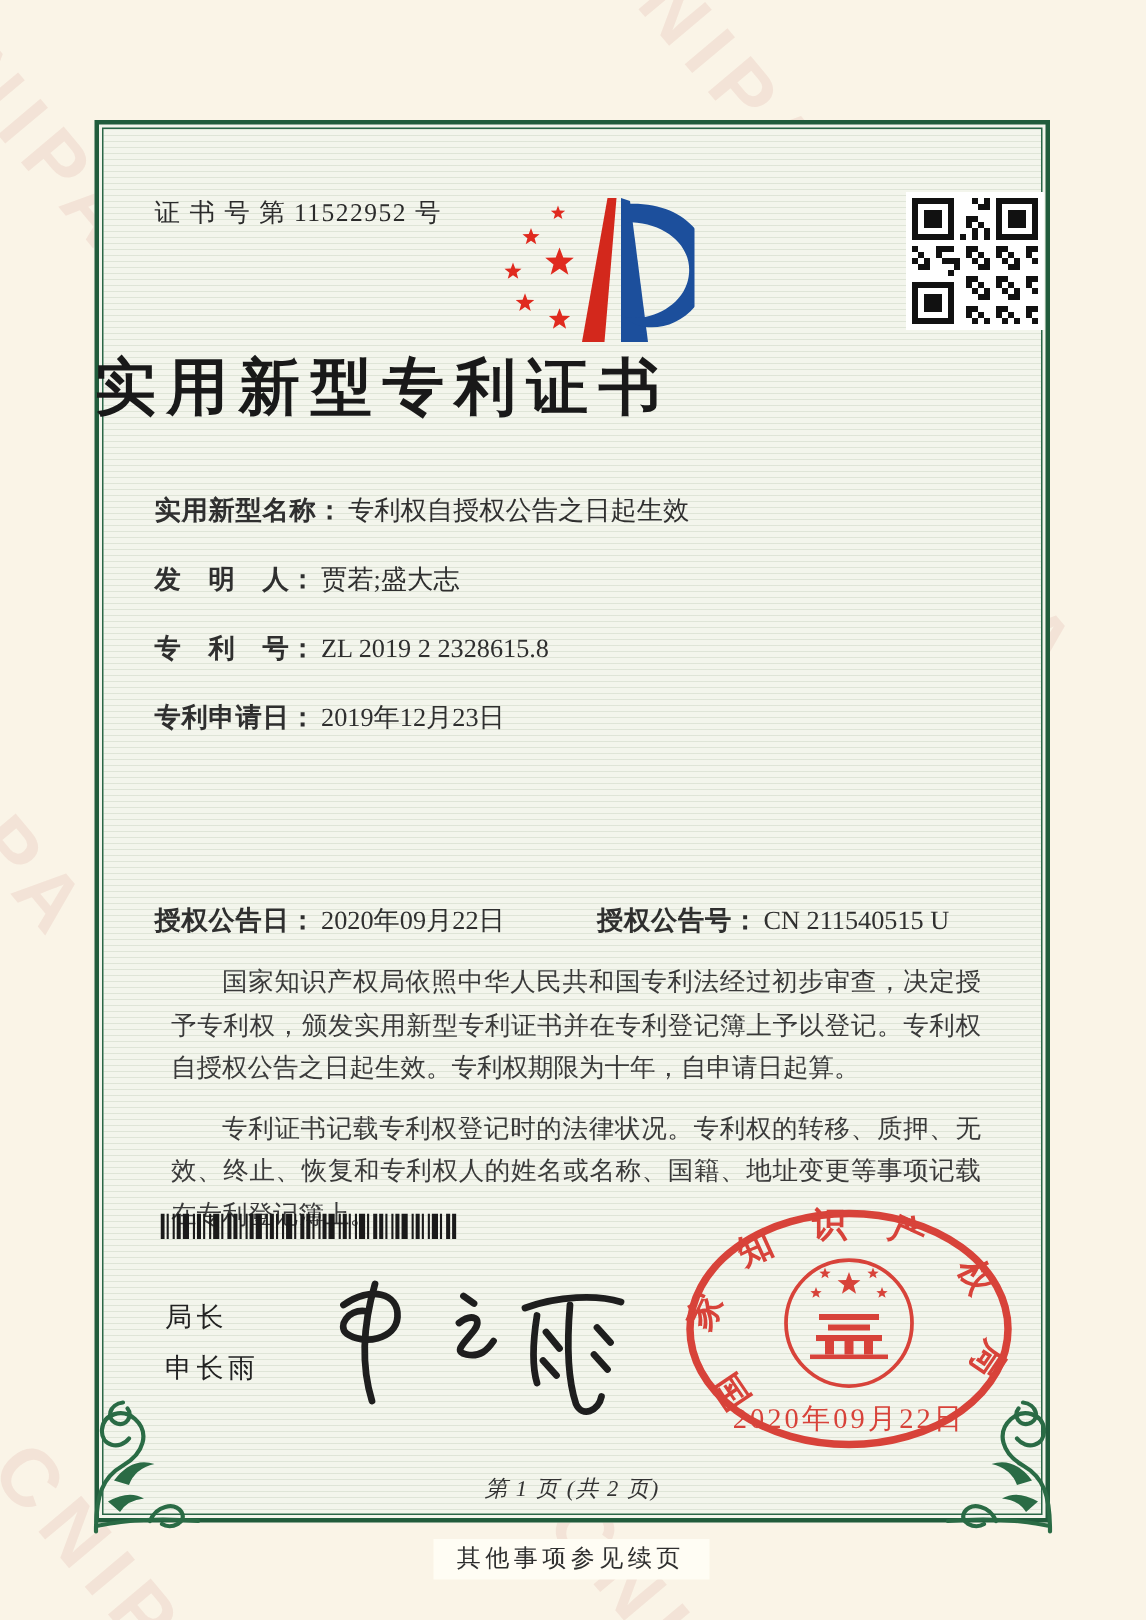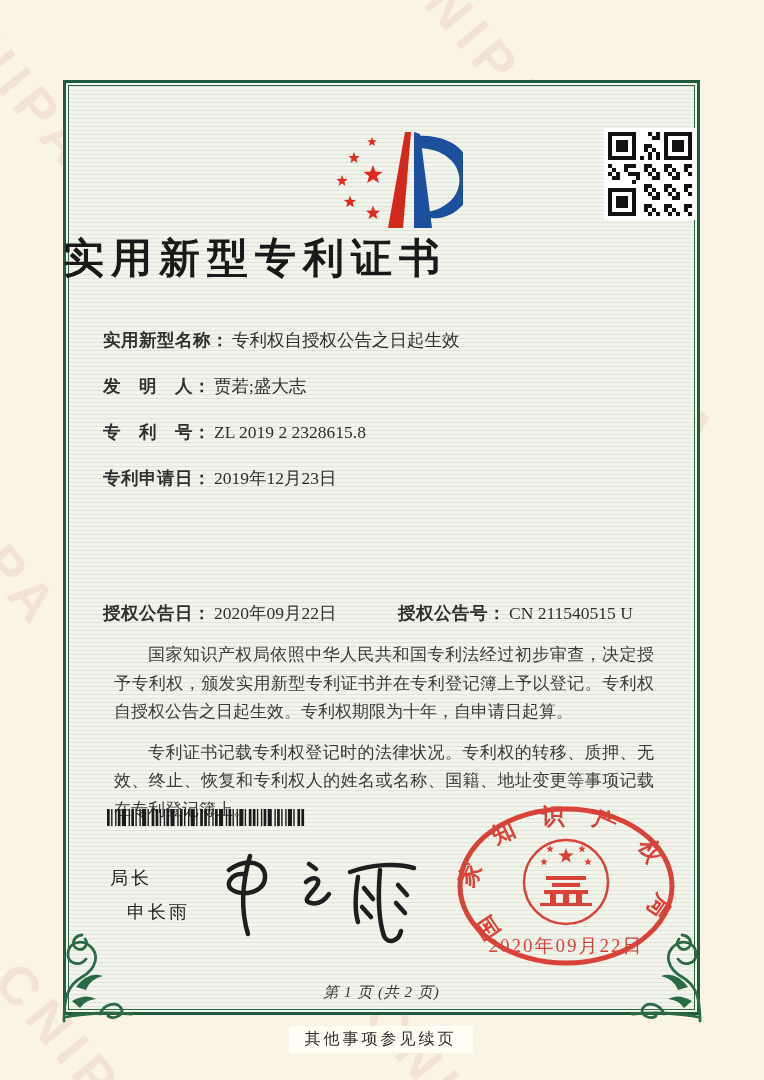--- a/index.html
+++ b/index.html
@@ -48,20 +48,21 @@
   <span class="wm" style="left:250px;top:200px;opacity:.2;">CNIPA</span>
   <span class="wm" style="left:600px;top:268px;">CNIPA</span>
   <span class="wm" style="left:-60px;top:440px;">CNIPA</span>
   <span class="wm" style="left:30px;top:950px;">CNIPA</span>
   <span class="wm" style="left:400px;top:985px;">CNIPA</span>
 
   <div class="frame">
     <div class="frame-inner"></div>
   </div>
 
+  <div class="abs cert-no">证 书 号 第 11522952 号</div>
 
   <svg class="abs" style="left:328px;top:118px;" width="135" height="115" viewBox="0 0 135 115">
     <polygon fill="#e02a1f" points="44.0,19.0 45.2,22.3 48.8,22.5 46.0,24.6 46.9,28.0 44.0,26.1 41.1,28.0 42.0,24.6 39.2,22.5 42.8,22.3"></polygon>
     <polygon fill="#e02a1f" points="26.0,34.0 27.5,38.0 31.7,38.1 28.4,40.8 29.5,44.9 26.0,42.5 22.5,44.9 23.6,40.8 20.3,38.1 24.5,38.0"></polygon>
     <polygon fill="#e02a1f" points="45.0,47.0 47.5,53.6 54.5,53.9 49.0,58.3 50.9,65.1 45.0,61.2 39.1,65.1 41.0,58.3 35.5,53.9 42.5,53.6"></polygon>
     <polygon fill="#e02a1f" points="14.0,57.0 15.5,61.0 19.7,61.1 16.4,63.8 17.5,67.9 14.0,65.5 10.5,67.9 11.6,63.8 8.3,61.1 12.5,61.0"></polygon>
     <polygon fill="#e02a1f" points="22.0,77.5 23.6,81.8 28.2,82.0 24.6,84.8 25.8,89.3 22.0,86.7 18.2,89.3 19.4,84.8 15.8,82.0 20.4,81.8"></polygon>
     <polygon fill="#e02a1f" points="45.0,87.5 46.9,92.5 52.1,92.7 48.0,96.0 49.4,101.1 45.0,98.2 40.6,101.1 42.0,96.0 37.9,92.7 43.1,92.5"></polygon>
     <polygon points="77,14 83,14 75,110 60,110" fill="#d3281c"></polygon>
     <polygon points="86,14 92,16 104,110 86,110" fill="#1c4f9c"></polygon>
@@ -239,21 +240,21 @@
       <rect x="170.1" y="0" width="2.7" height="17" fill="#1a1a1a"></rect>
       <rect x="174.2" y="0" width="1.4" height="17" fill="#1a1a1a"></rect>
       <rect x="178.2" y="0" width="1.4" height="17" fill="#1a1a1a"></rect>
       <rect x="180.9" y="0" width="4.1" height="17" fill="#1a1a1a"></rect>
       <rect x="186.3" y="0" width="1.4" height="17" fill="#1a1a1a"></rect>
       <rect x="190.4" y="0" width="2.7" height="17" fill="#1a1a1a"></rect>
       <rect x="194.4" y="0" width="2.7" height="17" fill="#1a1a1a"></rect>
     </svg>
 
   <div class="abs signer" style="left:110px;top:866px;">局长</div>
-  <div class="abs signer" style="left:110px;top:900px;margin-left:17px;">申长雨</div>
+  <div class="abs signer" style="left:110px;top:900px;">申长雨</div>
 
   <svg class="abs" style="left:212px;top:840px;" width="215" height="110" viewBox="0 0 215 110" fill="none" stroke="#1e1e1e" stroke-width="4.5" stroke-linecap="round">
     <path d="M38,16 C31,40 28,68 36,94"></path>
     <path d="M17,30 C35,17 54,22 53,38 C52,53 30,57 19,49 C13,44 20,33 31,34"></path>
     <path d="M97,24 l7,5"></path>
     <path d="M94,42 C103,35 110,39 104,47 C97,56 90,61 99,63 C108,65 113,60 117,54"></path>
     <path d="M138,32 C160,24 186,23 202,28"></path>
     <path d="M146,37 C143,56 143,72 146,82"></path>
     <path d="M168,30 C166,54 166,78 172,96 C176,105 187,101 189,91"></path>
     <path d="M152,48 l9,11 M186,45 l9,10 M150,67 l9,10 M184,63 l9,10"></path>

